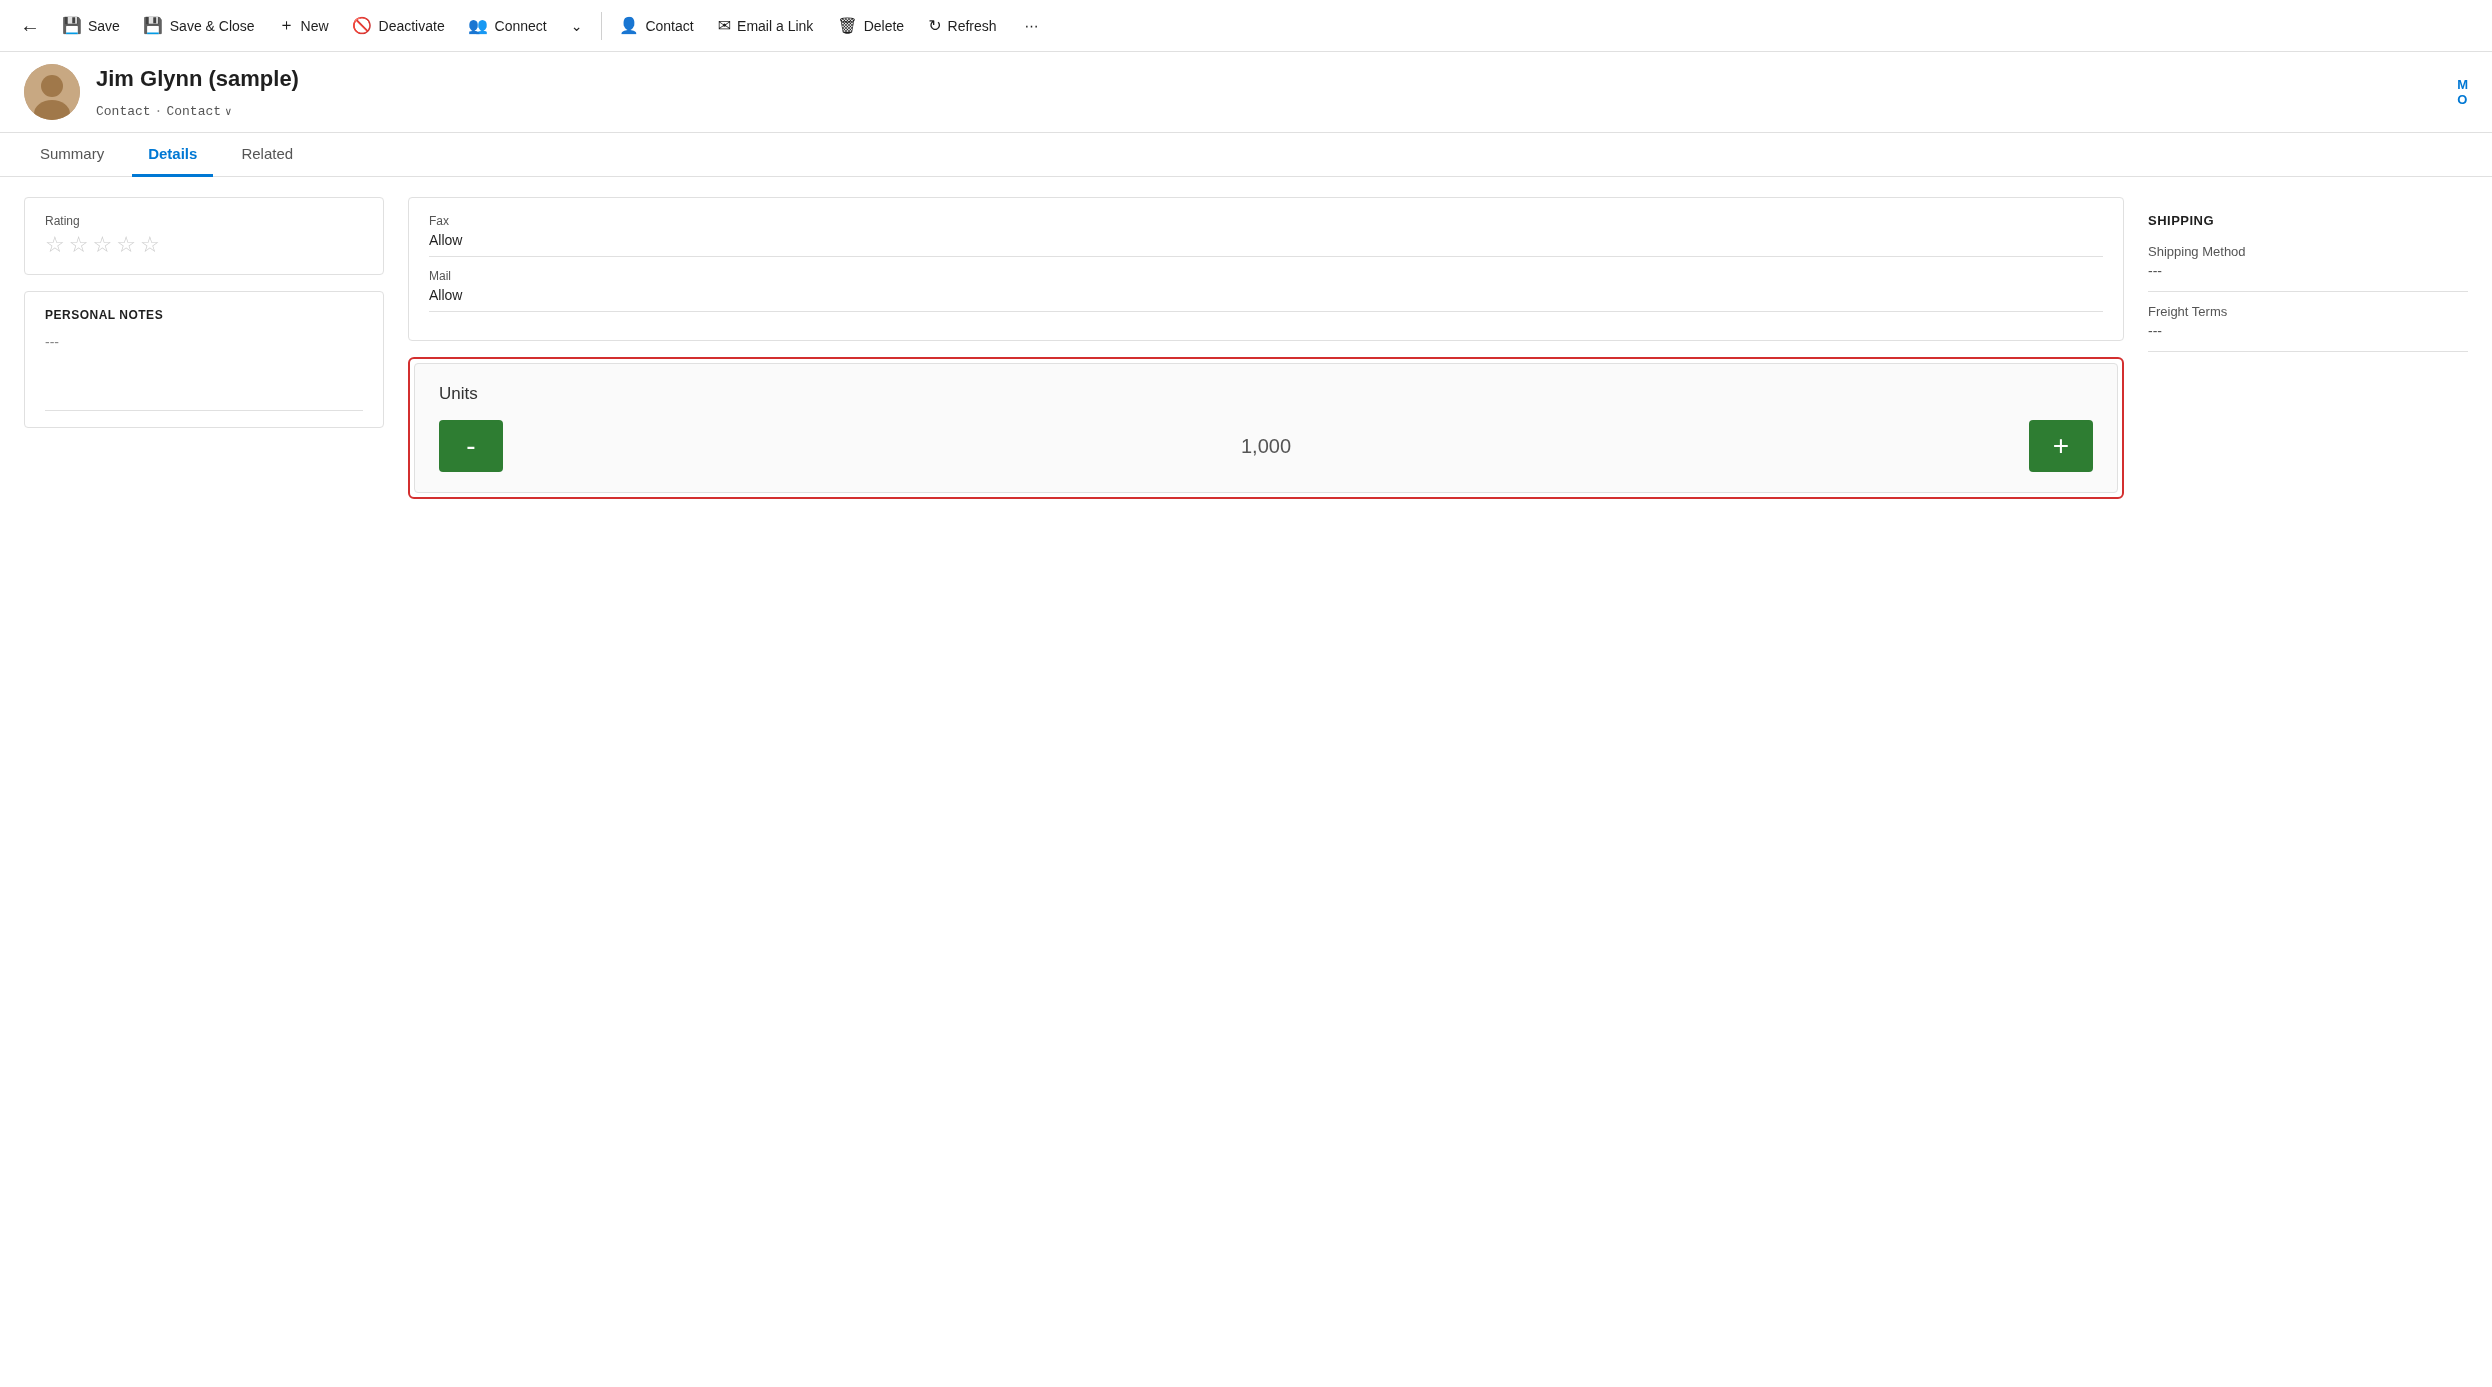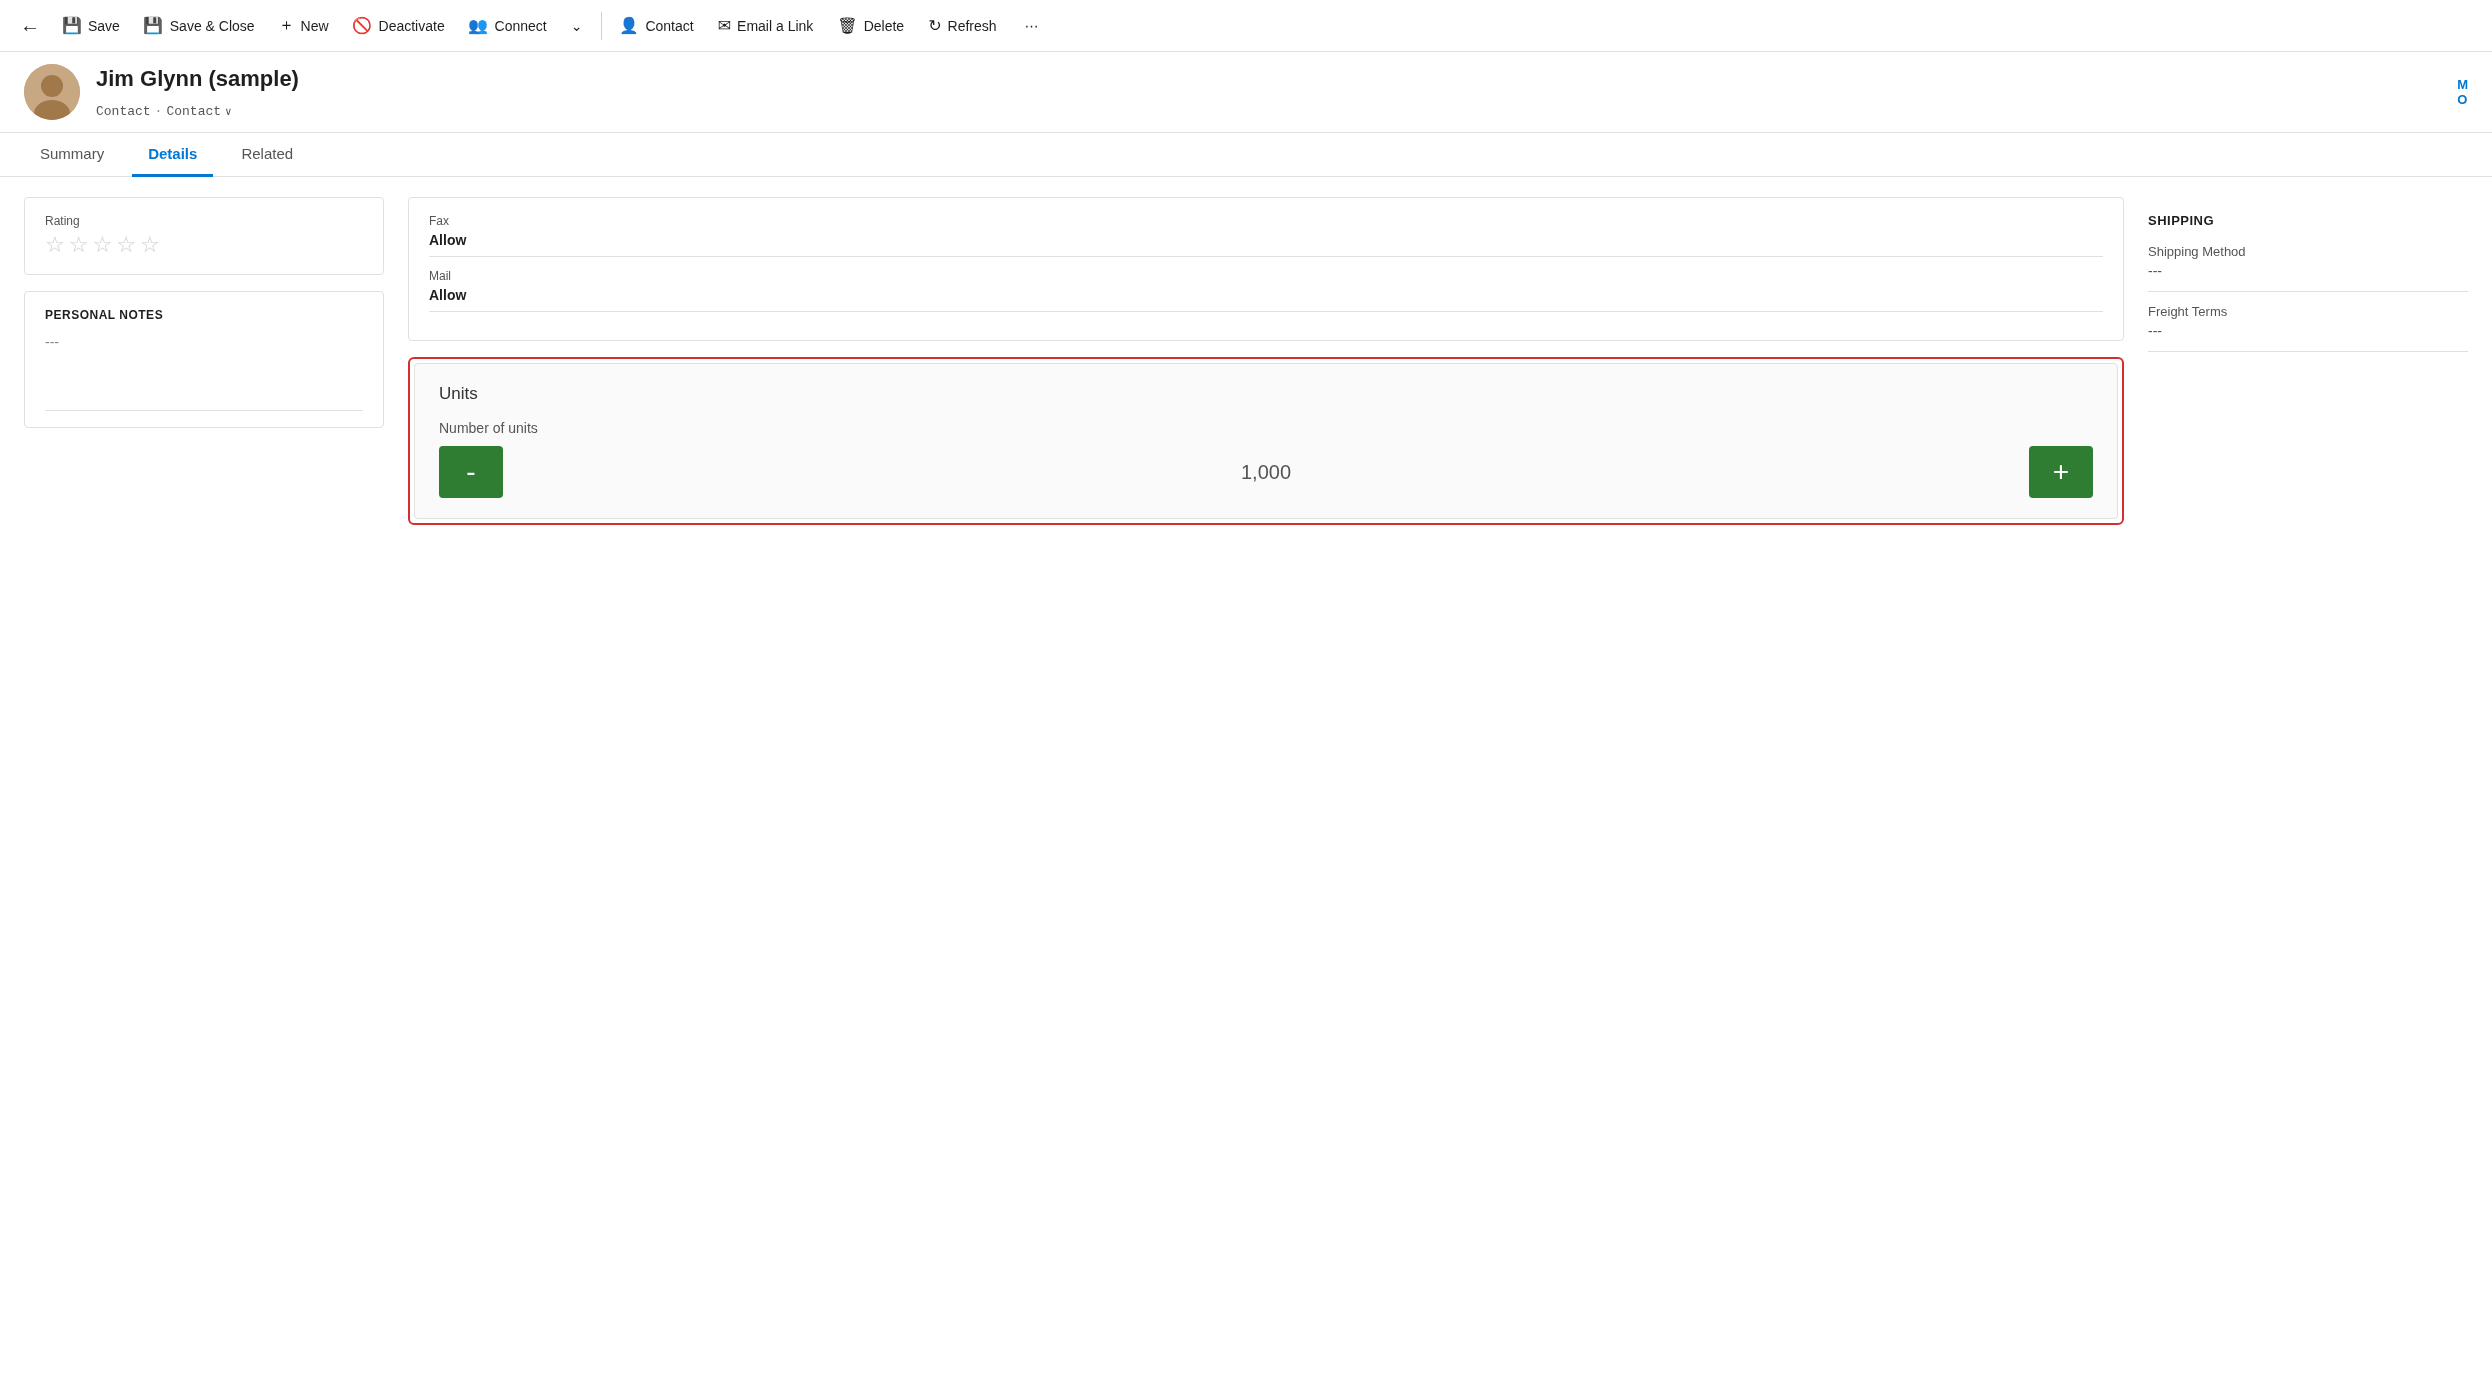--- a/index.html
+++ b/index.html
@@ -97,21 +97,21 @@
     
     .card {
       border: 1px solid #e0e0e0;
       border-radius: 4px;
       padding: 16px 20px;
       background: #fff;
     }
 
     .field-label { font-size: 12px; color: #555; margin-bottom: 4px; }
     .field-value { font-size: 14px; color: #1f1f1f; padding-bottom: 8px; border-bottom: 1px solid #e0e0e0; margin-bottom: 12px; }
-    .field-value.bold { font-weight: 700; }
+    .field-value.bold { font-weight: 400; }
 
     
     .stars { display: flex; gap: 4px; margin-top: 4px; }
     .star { font-size: 22px; color: #ccc; }
 
     
     .section-title { font-size: 12px; font-weight: 700; color: #1f1f1f; letter-spacing: 0.5px; text-transform: uppercase; margin-bottom: 12px; }
     .notes-value { color: #888; font-size: 14px; padding-bottom: 60px; border-bottom: 1px solid #e0e0e0; }
 
     
@@ -282,21 +282,20 @@
       <div class="field-label">Fax</div>
       <div class="field-value bold">Allow</div>
 
       <div class="field-label">Mail</div>
       <div class="field-value bold">Allow</div>
     </div>
 
     <div class="units-card-outer">
       <div class="units-card-inner">
         <div class="units-title">Units</div>
-        <div class="units-label">Number of units</div>
         <div class="units-controls">
           <button class="units-btn">
             <span>-</span>
           </button>
           <div class="units-value">1,000</div>
           <button class="units-btn">
             <span>+</span>
           </button>
         </div>
       </div>

